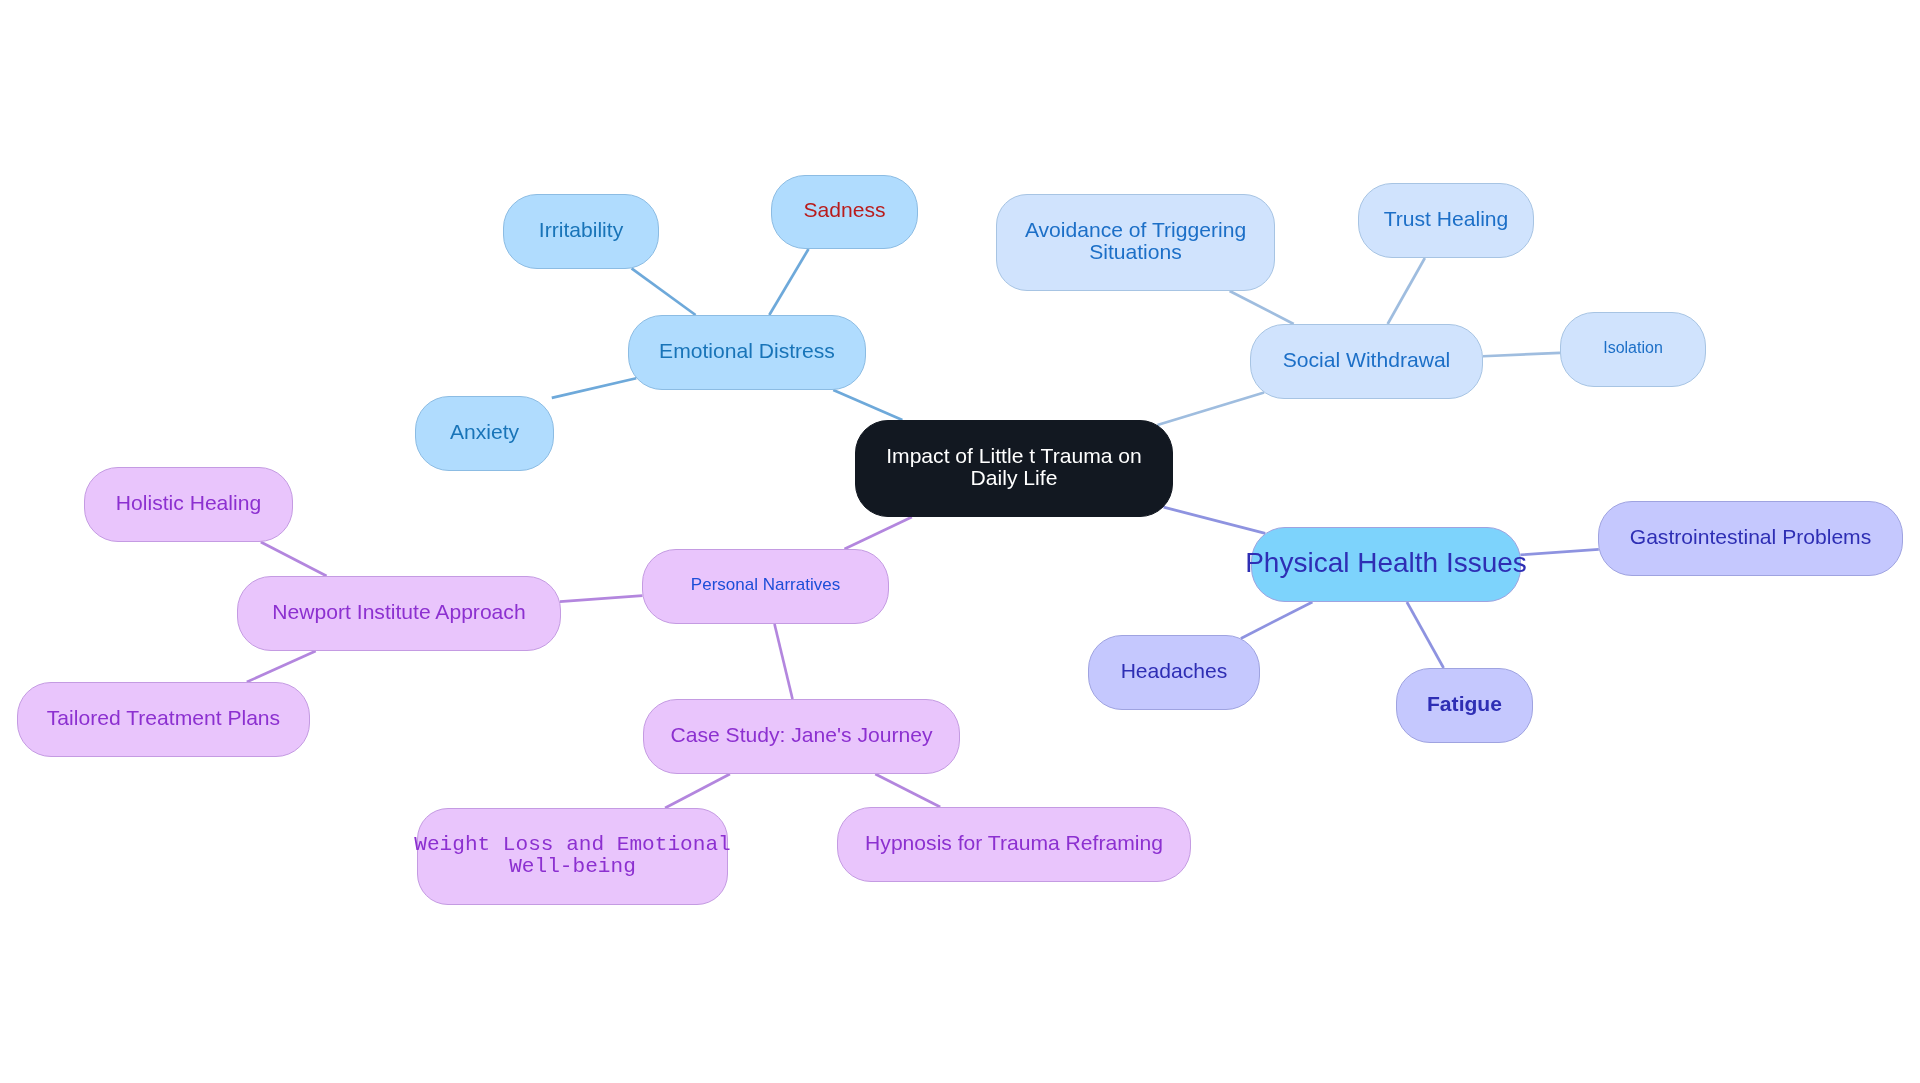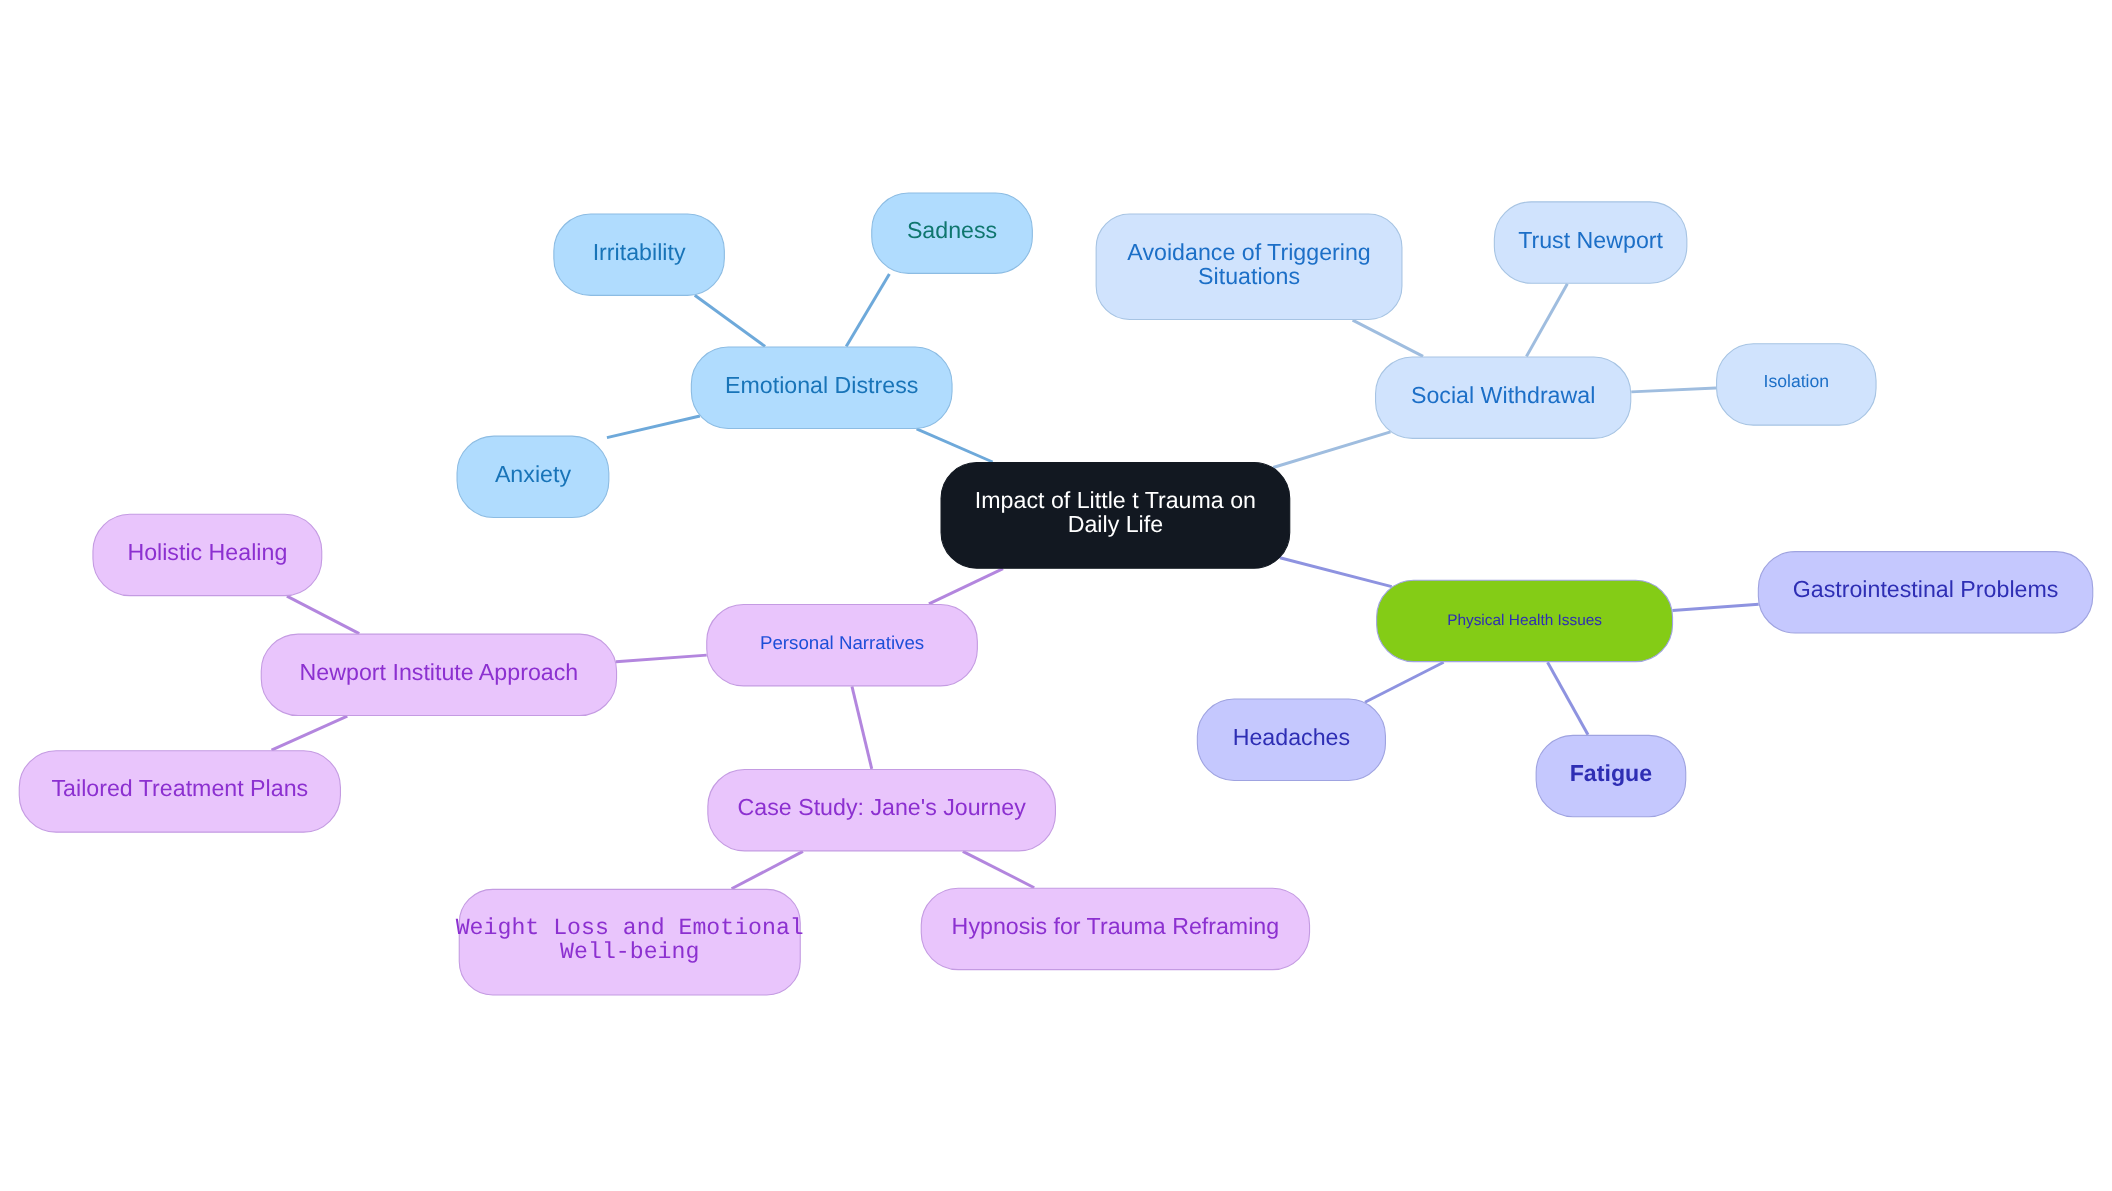--- a/index.html
+++ b/index.html
@@ -45,42 +45,42 @@
           <span class="tline">Impact of Little t Trauma on</span>
           <span class="tline">Daily Life</span>
         </span>
       </div>
       <div class="node" style="left: 628px; top: 315px; width: 238px; height: 75px; background: rgb(176, 220, 254); border-color: rgb(140, 188, 227); color: rgb(24, 116, 184); font-size: 21.1px; border-radius: 34px;">
         <span>Emotional Distress</span>
       </div>
       <div class="node" style="left: 503px; top: 194px; width: 156px; height: 75px; background: rgb(176, 220, 254); border-color: rgb(140, 188, 227); color: rgb(24, 116, 184); font-size: 21.1px; border-radius: 34px;">
         <span>Irritability</span>
       </div>
-      <div class="node" style="left: 792px; top: 175px; width: 147px; height: 74px; background: rgb(176, 220, 254); border-color: rgb(140, 188, 227); color: #0f766e; font-size: 21.1px; border-radius: 34px;">
+      <div class="node" style="left: 771px; top: 175px; width: 147px; height: 74px; background: rgb(176, 220, 254); border-color: rgb(140, 188, 227); color: #b91c1c; font-size: 21.1px; border-radius: 34px;">
         <span>Sadness</span>
       </div>
       <div class="node" style="left: 415px; top: 396px; width: 139px; height: 75px; background: rgb(176, 220, 254); border-color: rgb(140, 188, 227); color: rgb(24, 116, 184); font-size: 21.1px; border-radius: 34px;">
         <span>Anxiety</span>
       </div>
       <div class="node" style="left: 1250px; top: 324px; width: 233px; height: 75px; background: rgb(208, 227, 253); border-color: rgb(167, 196, 227); color: rgb(28, 111, 199); font-size: 21.1px; border-radius: 34px;">
         <span>Social Withdrawal</span>
       </div>
       <div class="node" style="left: 996px; top: 194px; width: 279px; height: 97px; background: rgb(208, 227, 253); border-color: rgb(167, 196, 227); color: rgb(28, 111, 199); font-size: 21.1px; border-radius: 31px;">
         <span>
           <span class="tline">Avoidance of Triggering</span>
           <span class="tline">Situations</span>
         </span>
       </div>
       <div class="node" style="left: 1358px; top: 183px; width: 176px; height: 75px; background: rgb(208, 227, 253); border-color: rgb(167, 196, 227); color: rgb(28, 111, 199); font-size: 21.1px; border-radius: 34px;">
-        <span>Trust Newport</span>
+        <span>Trust Healing</span>
       </div>
       <div class="node" style="left: 1560px; top: 312px; width: 146px; height: 75px; background: rgb(208, 227, 253); border-color: rgb(167, 196, 227); color: rgb(28, 111, 199); font-size: 16px; border-radius: 34px;">
         <span>Isolation</span>
       </div>
-      <div class="node" style="left: 1251px; top: 527px; width: 270px; height: 75px; background: #84cc16; border-color: rgb(159, 163, 224); color: rgb(46, 46, 180); font-size: 14px; border-radius: 34px;">
+      <div class="node" style="left: 1251px; top: 527px; width: 270px; height: 75px; background: #7dd3fc; border-color: rgb(159, 163, 224); color: rgb(46, 46, 180); font-size: 28px; border-radius: 34px;">
         <span>Physical Health Issues</span>
       </div>
       <div class="node" style="left: 1598px; top: 501px; width: 305px; height: 75px; background: rgb(197, 200, 254); border-color: rgb(159, 163, 224); color: rgb(46, 46, 180); font-size: 21.1px; border-radius: 34px;">
         <span>Gastrointestinal Problems</span>
       </div>
       <div class="node" style="left: 1088px; top: 635px; width: 172px; height: 75px; background: rgb(197, 200, 254); border-color: rgb(159, 163, 224); color: rgb(46, 46, 180); font-size: 21.1px; border-radius: 34px;">
         <span>Headaches</span>
       </div>
       <div class="node" style="left: 1396px; top: 668px; width: 137px; height: 75px; background: rgb(197, 200, 254); border-color: rgb(159, 163, 224); color: rgb(46, 46, 180); font-size: 21.1px; border-radius: 34px; font-weight: bold;">
         <span>Fatigue</span>

